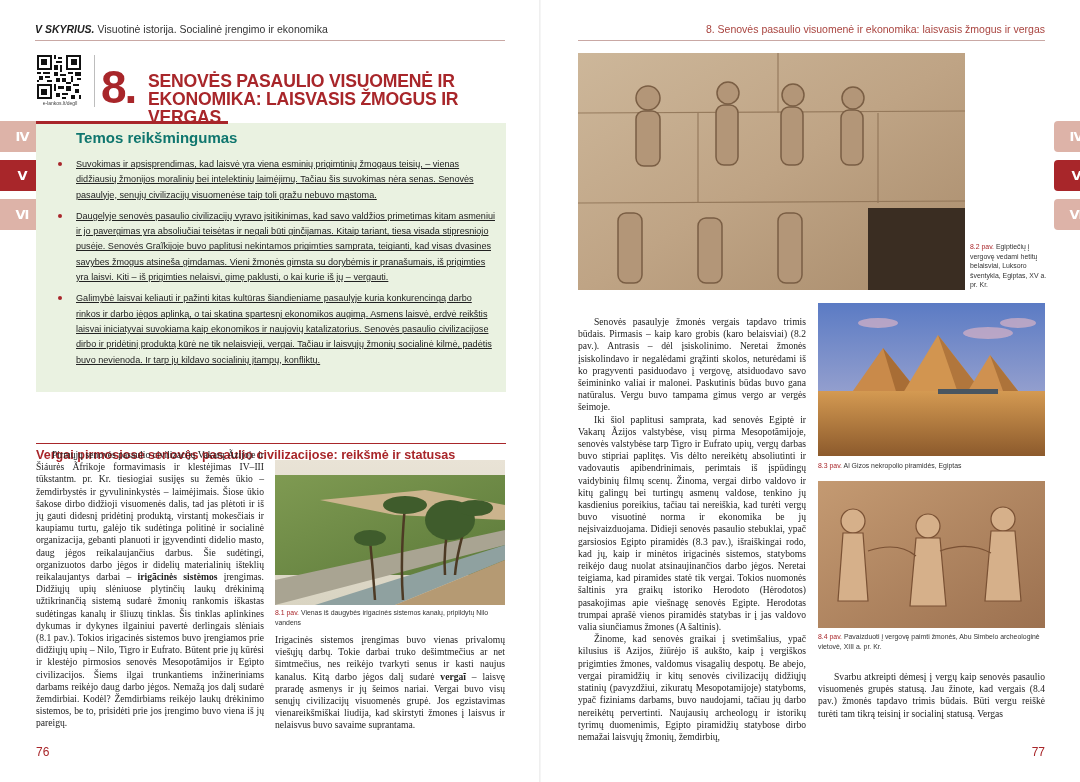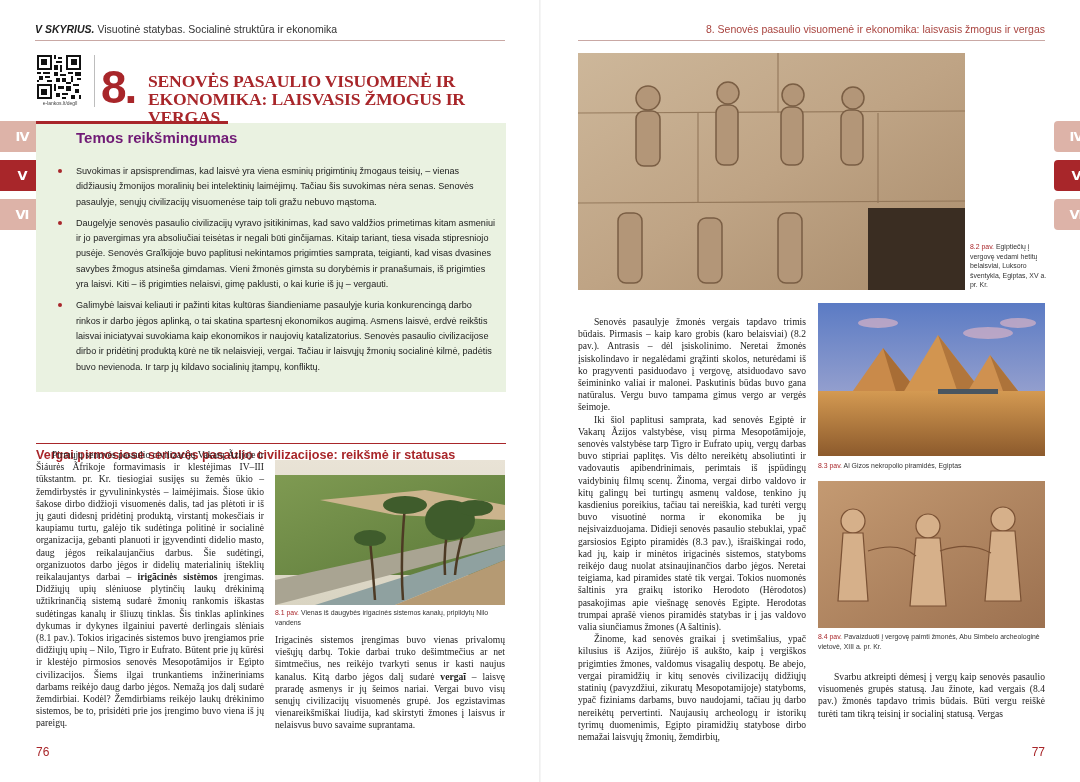--- a/index.html
+++ b/index.html
@@ -27,27 +27,27 @@
          display: flex; align-items: center; justify-content: center; background: #ddb3a8; letter-spacing: -1px; }
   .tabs.left .tab { border-top-left-radius: 0; border-bottom-left-radius: 0; }
   .tabs.right .tab { border-top-right-radius: 0; border-bottom-right-radius: 0; margin-left: 2px; }
   .tab.active { background: #a8262a; }
 
   
   .qr { position: absolute; left: 37px; top: 55px; width: 44px; height: 44px; }
   .qr-caption { position: absolute; left: 33px; top: 100px; width: 54px; font-size: 5px; color: #444; text-align: center; }
   .title-div { position: absolute; left: 94px; top: 55px; width: 1px; height: 52px; background: #bdbdbd; }
   .chap-num { position: absolute; left: 101px; top: 64px; font-size: 46px; font-weight: bold; color: #a8262a; line-height: 46px; letter-spacing: -2px; }
-  .chap-title { position: absolute; left: 148px; top: 72px; width: 380px; font-size: 17.6px; font-weight: bold; color: #a8262a; line-height: 18px; letter-spacing: -0.2px; font-family: Liberation Serif, serif; }
+  .chap-title { position: absolute; left: 148px; top: 72px; width: 380px; font-size: 17.6px; font-weight: bold; color: #a8262a; line-height: 18px; letter-spacing: -0.2px; }
 
   
   .imp-box { position: absolute; left: 36px; top: 123px; width: 470px; height: 269px; background: #eaf2e1; }
   .imp-topline { position: absolute; left: 36px; top: 121px; width: 192px; height: 3px; background: #a8262a; }
-  .imp-title { position: absolute; left: 76px; top: 129px; font-size: 15px; font-weight: bold; color: #701a75; }
-  .imp-list { position: absolute; left: 58px; top: 164px; width: 440px; list-style: none; }
+  .imp-title { position: absolute; left: 76px; top: 129px; font-size: 15px; font-weight: bold; color: #0f766e; }
+  .imp-list { position: absolute; left: 58px; top: 157px; width: 440px; list-style: none; text-decoration: underline; }
   .imp-list li { position: relative; padding-left: 18px; font-size: 9.1px; line-height: 15.3px; color: #222; margin-bottom: 6px; }
   .imp-list li .bullet { position: absolute; left: 0; top: 5px; width: 4px; height: 4px; border-radius: 50%; background: #a8262a; }
 
   
   .sec-head { position: absolute; left: 36px; top: 448px; font-size: 12.6px; font-weight: bold; color: #a8262a; white-space: nowrap; }
   .sec-rule { position: absolute; left: 36px; top: 443px; width: 470px; height: 1px; background: #a8262a; }
 
   
   .col { position: absolute; font-family: "Liberation Serif", serif; font-size: 9.6px; line-height: 12.2px; color: #222; text-align: justify; hyphens: auto; }
   .col p { text-indent: 16px; }
@@ -76,21 +76,21 @@
   .page-num { position: absolute; top: 745px; font-size: 12px; color: #a8262a; }
   .page-num.left { left: 36px; }
   .page-num.right { right: 35px; }
 </style>
 </head>
 <body>
 
 <div class="spread">
   <div class="gutter"></div>
 
-  <div class="run-head left"><b>V SKYRIUS.</b><span> Visuotinė statybas. Socialinė struktūra ir ekonomika</span></div>
+  <div class="run-head left"><b>V SKYRIUS.</b><span> Visuotinė istorija. Socialinė įrengimo ir ekonomika</span></div>
   <div class="head-rule left"></div>
   <div class="run-head right">8. Senovės pasaulio visuomenė ir ekonomika: laisvasis žmogus ir vergas</div>
   <div class="head-rule right"></div>
 
   <div class="tabs left">
     <div class="tab">IV</div>
     <div class="tab active">V</div>
     <div class="tab">VI</div>
   </div>
   <div class="tabs right">

